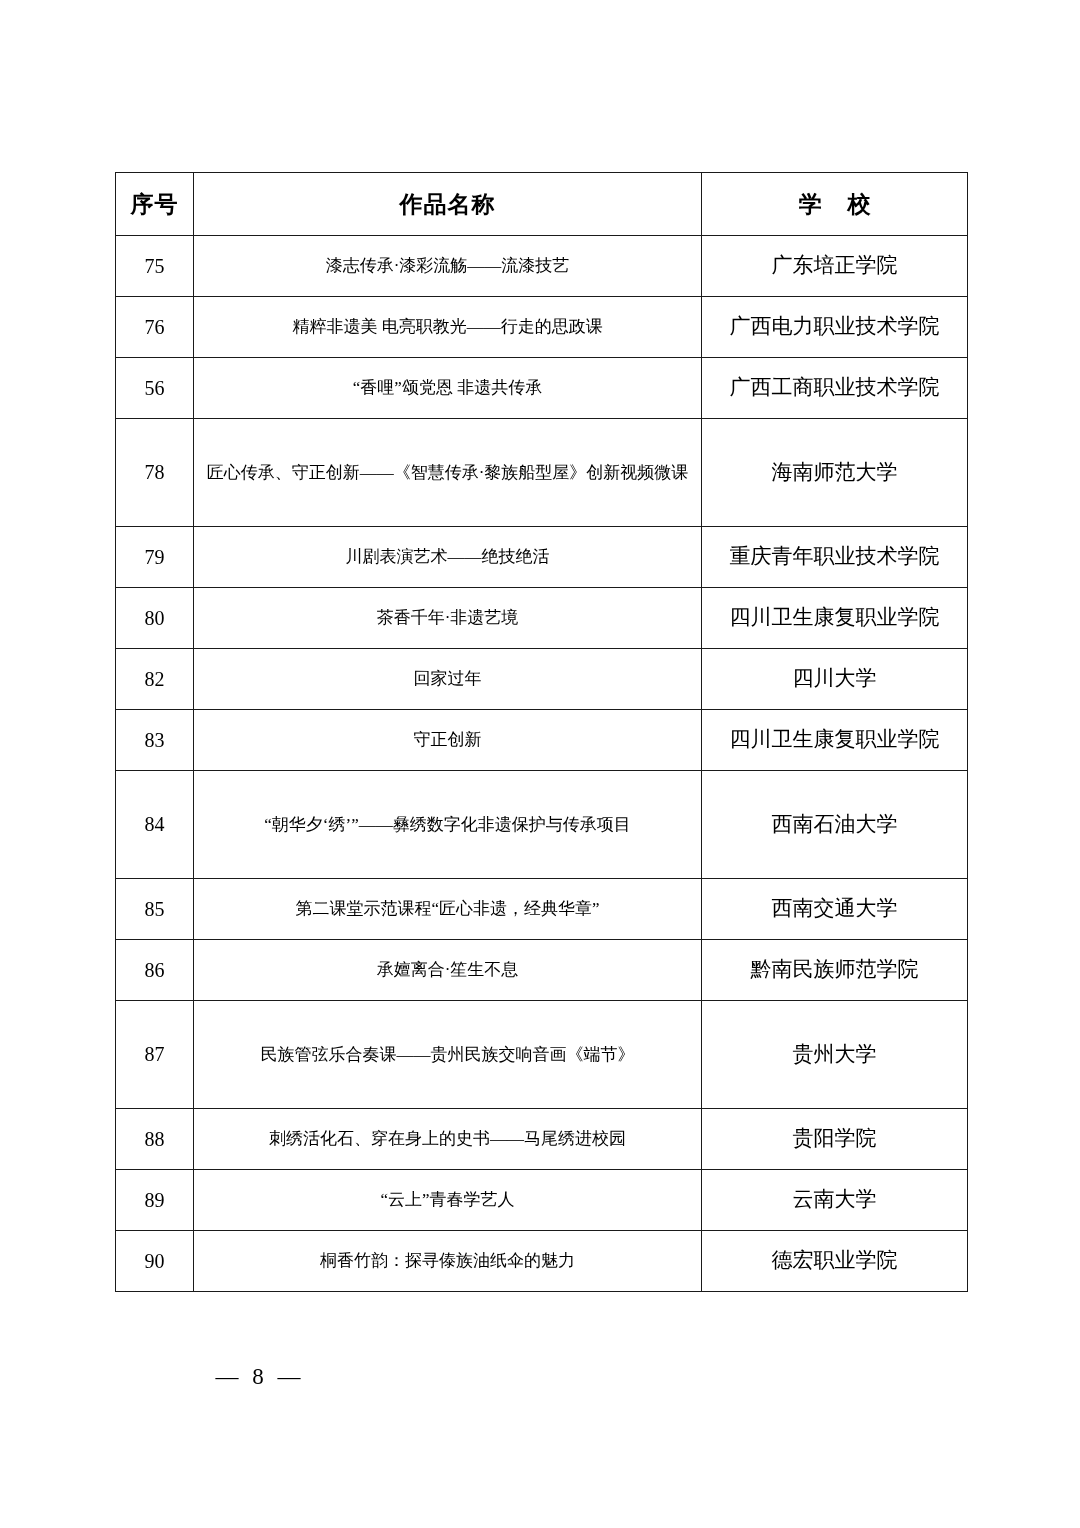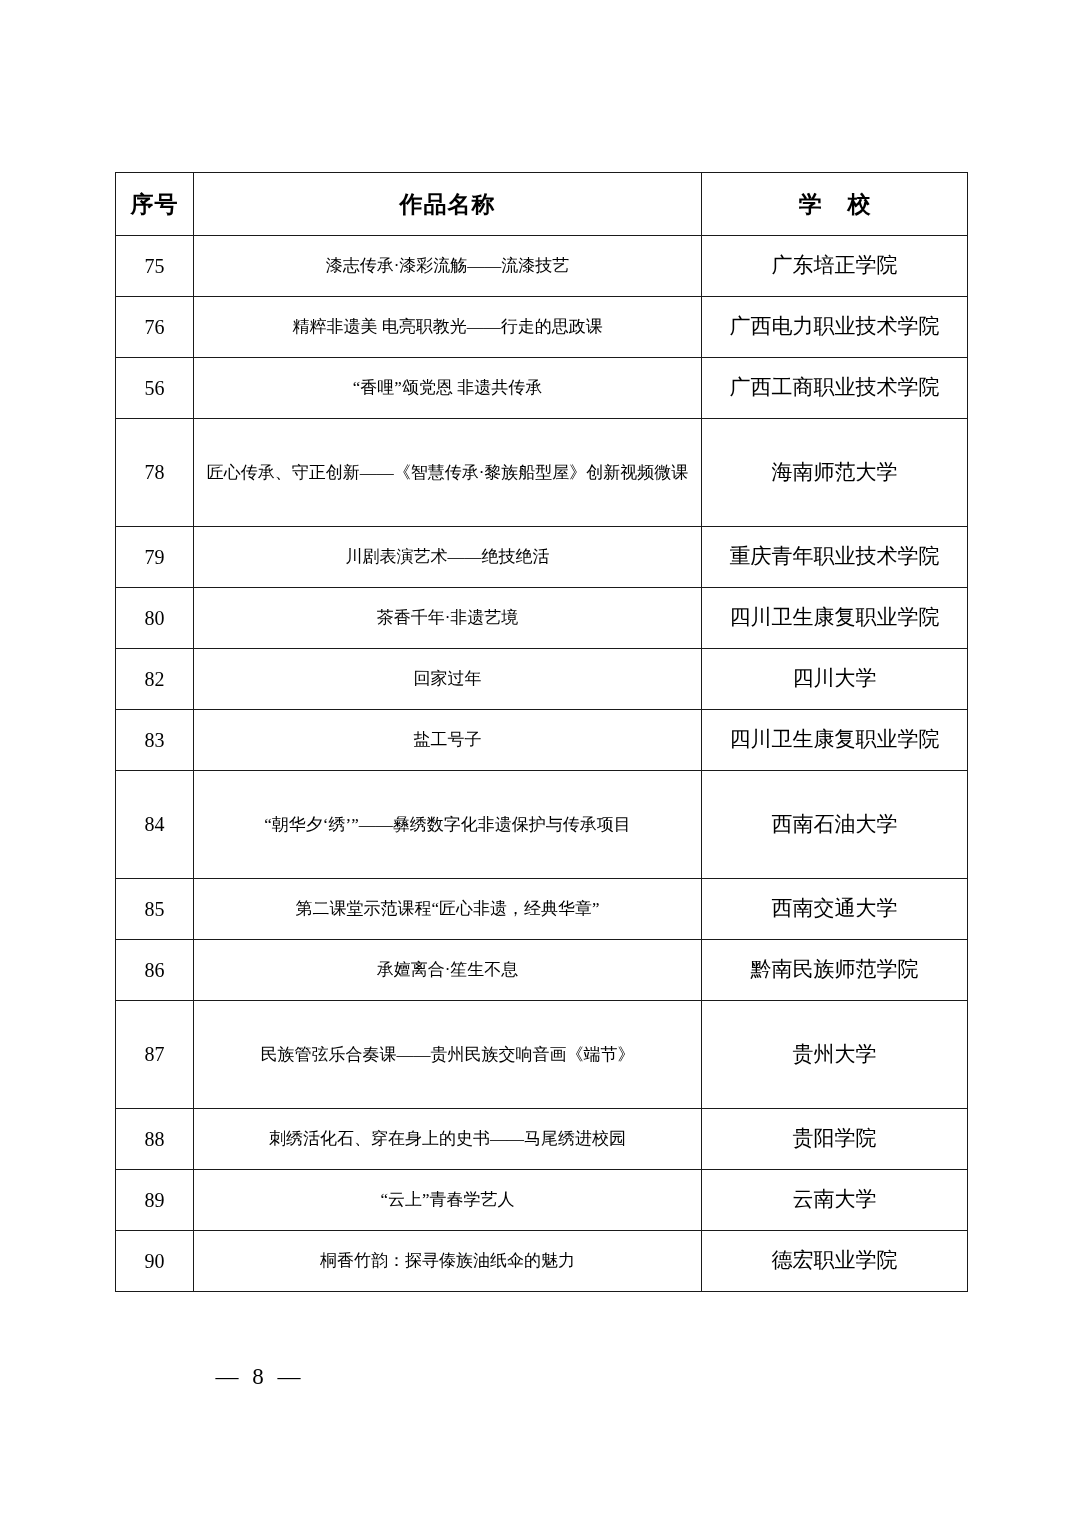--- a/index.html
+++ b/index.html
@@ -135,21 +135,21 @@
             <td class="cell-title">茶香千年·非遗艺境</td>
             <td class="cell-school">四川卫生康复职业学院</td>
           </tr>
           <tr class="r1">
             <td class="cell-no">82</td>
             <td class="cell-title">回家过年</td>
             <td class="cell-school">四川大学</td>
           </tr>
           <tr class="r1">
             <td class="cell-no">83</td>
-            <td class="cell-title">盐工号子</td>
+            <td class="cell-title">守正创新</td>
             <td class="cell-school">四川卫生康复职业学院</td>
           </tr>
           <tr class="r2">
             <td class="cell-no">84</td>
             <td class="cell-title">“朝华夕‘绣’”——彝绣数字化非遗保护与传承项目</td>
             <td class="cell-school">西南石油大学</td>
           </tr>
           <tr class="r1">
             <td class="cell-no">85</td>
             <td class="cell-title">第二课堂示范课程“匠心非遗，经典华章”</td>

